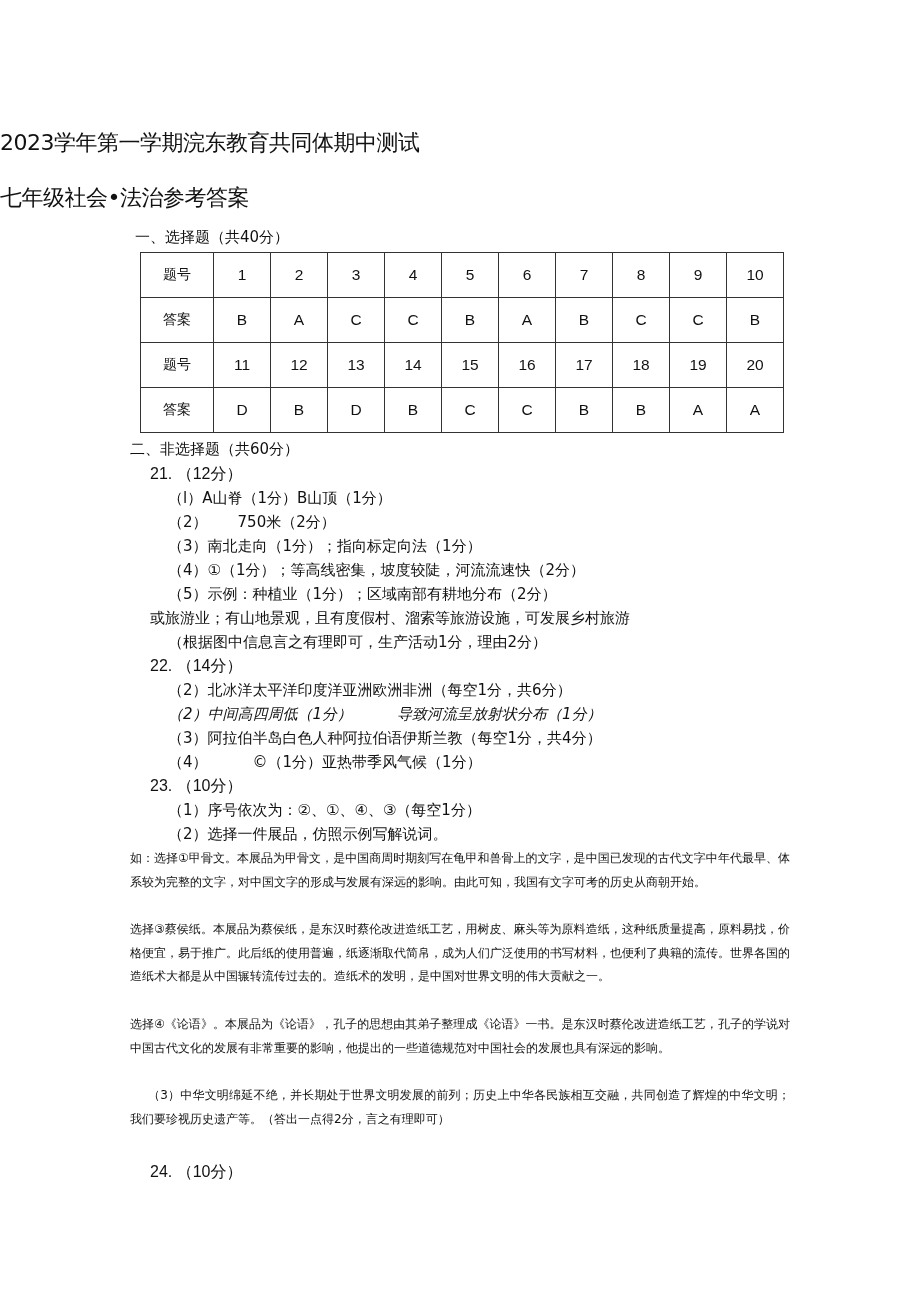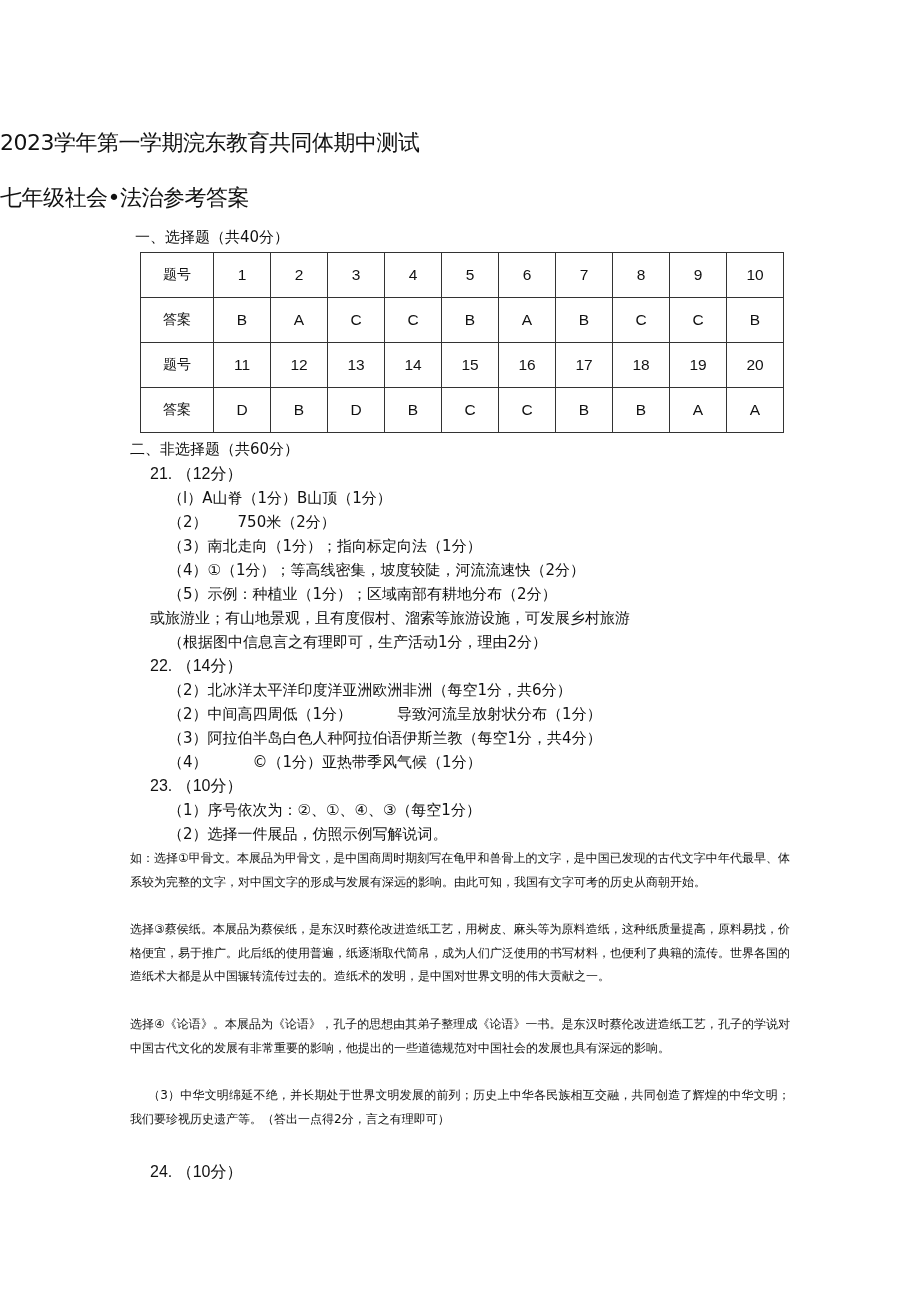--- a/index.html
+++ b/index.html
@@ -107,21 +107,21 @@
 <div class="line" style="left:148px; top:487px;">（l）A山脊（1分）B山顶（1分）</div>
 <div class="line" style="left:148px; top:511px;">（2）　　750米（2分）</div>
 <div class="line" style="left:148px; top:535px;">（3）南北走向（1分）；指向标定向法（1分）</div>
 <div class="line" style="left:148px; top:559px;">（4）①（1分）；等高线密集，坡度较陡，河流流速快（2分）</div>
 <div class="line" style="left:148px; top:583px;">（5）示例：种植业（1分）；区域南部有耕地分布（2分）</div>
 <div class="line" style="left:130px; top:607px;">或旅游业；有山地景观，且有度假村、溜索等旅游设施，可发展乡村旅游</div>
 <div class="line" style="left:148px; top:631px;">（根据图中信息言之有理即可，生产活动1分，理由2分）</div>
 
 <div class="line qnum" style="left:130px; top:655px;">22. （14分）</div>
 <div class="line" style="left:148px; top:679px;">（2）北冰洋太平洋印度洋亚洲欧洲非洲（每空1分，共6分）</div>
-<div class="line" style="left:148px; top:703px;">（2）中间高四周低（1分）　　　导致河流呈放射状分布（1分）</div>
+<div class="line" style="left:148px; top:703px;font-style:italic;">（2）中间高四周低（1分）　　　导致河流呈放射状分布（1分）</div>
 <div class="line" style="left:148px; top:727px;">（3）阿拉伯半岛白色人种阿拉伯语伊斯兰教（每空1分，共4分）</div>
 <div class="line" style="left:148px; top:751px;">（4）　　　©（1分）亚热带季风气候（1分）</div>
 
 <div class="line qnum" style="left:130px; top:775px;">23. （10分）</div>
 <div class="line" style="left:148px; top:799px;">（1）序号依次为：②、①、④、③（每空1分）</div>
 <div class="line" style="left:148px; top:823px;">（2）选择一件展品，仿照示例写解说词。</div>
 <div class="para" style="top:847px;">如：选择①甲骨文。本展品为甲骨文，是中国商周时期刻写在龟甲和兽骨上的文字，是中国已发现的古代文字中年代最早、体系较为完整的文字，对中国文字的形成与发展有深远的影响。由此可知，我国有文字可考的历史从商朝开始。</div>
 <div class="para" style="top:918px;">选择③蔡侯纸。本展品为蔡侯纸，是东汉时蔡伦改进造纸工艺，用树皮、麻头等为原料造纸，这种纸质量提高，原料易找，价格便宜，易于推广。此后纸的使用普遍，纸逐渐取代简帛，成为人们广泛使用的书写材料，也便利了典籍的流传。世界各国的造纸术大都是从中国辗转流传过去的。造纸术的发明，是中国对世界文明的伟大贡献之一。</div>
 <div class="para" style="top:1013px;">选择④《论语》。本展品为《论语》，孔子的思想由其弟子整理成《论语》一书。是东汉时蔡伦改进造纸工艺，孔子的学说对中国古代文化的发展有非常重要的影响，他提出的一些道德规范对中国社会的发展也具有深远的影响。</div>
 <div class="para" style="top:1084px; text-indent:18px;">（3）中华文明绵延不绝，并长期处于世界文明发展的前列；历史上中华各民族相互交融，共同创造了辉煌的中华文明；我们要珍视历史遗产等。（答出一点得2分，言之有理即可）</div>

